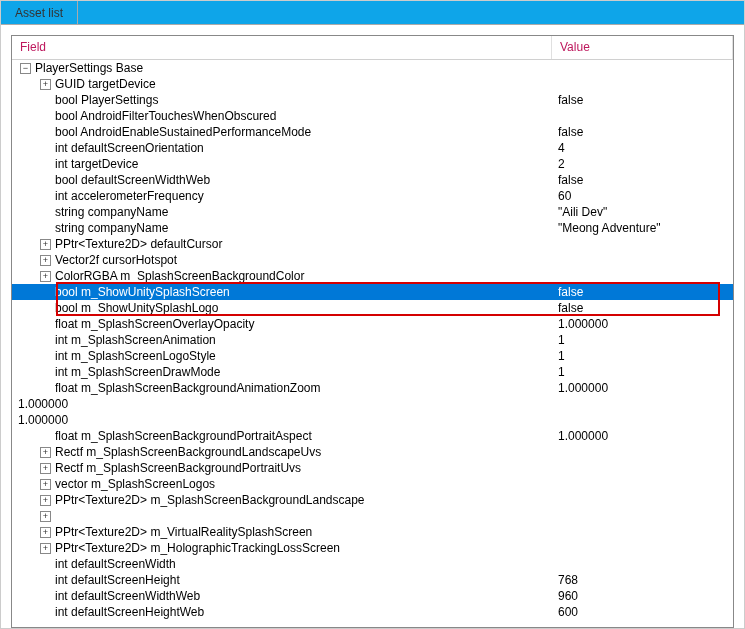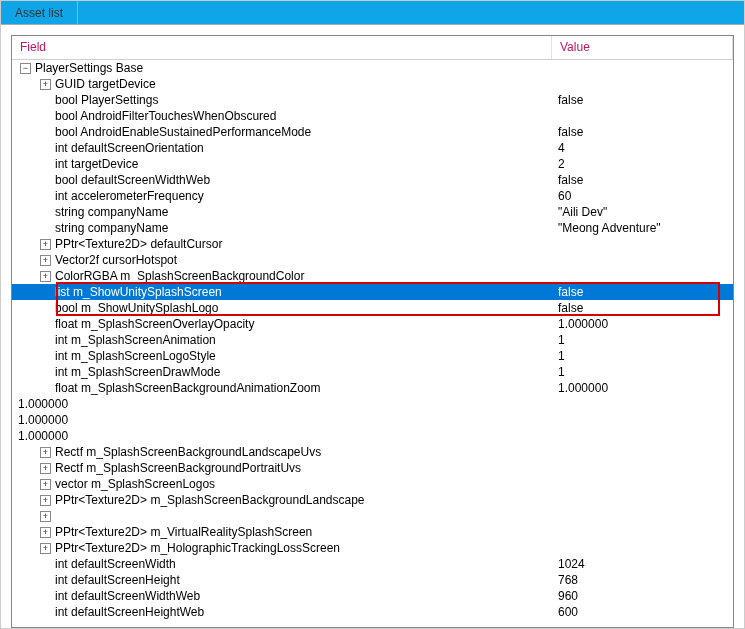--- a/index.html
+++ b/index.html
@@ -148,21 +148,21 @@
             <span class="indent" style="width: 28px;"></span>
             <span class="exp">+</span>
             <span>ColorRGBA m_SplashScreenBackgroundColor</span>
           </div>
           <div class="cell-value"></div>
         </div>
         <div class="row selected">
           <div class="cell-field">
             <span class="indent" style="width: 28px;"></span>
             <span class="exp-spacer"></span>
-            <span>list m_ShowUnitySplashScreen</span>
+            <span>bool m_ShowUnitySplashScreen</span>
           </div>
           <div class="cell-value">false</div>
         </div>
         <div class="row">
           <div class="cell-field">
             <span class="indent" style="width: 28px;"></span>
             <span class="exp-spacer"></span>
             <span>bool m_ShowUnitySplashLogo</span>
           </div>
           <div class="cell-value">false</div>
@@ -207,20 +207,25 @@
           </div>
           <div class="cell-value">1.000000</div>
         </div>
         <div class="row">
           <div class="cell-value">1.000000</div>
         </div>
         <div class="row">
           <div class="cell-value">1.000000</div>
         </div>
         <div class="row">
+          <div class="cell-field">
+            <span class="indent" style="width: 28px;"></span>
+            <span class="exp-spacer"></span>
+            <span>float m_SplashScreenBackgroundPortraitAspect</span>
+          </div>
           <div class="cell-value">1.000000</div>
         </div>
         <div class="row">
           <div class="cell-field">
             <span class="indent" style="width: 28px;"></span>
             <span class="exp">+</span>
             <span>Rectf m_SplashScreenBackgroundLandscapeUvs</span>
           </div>
           <div class="cell-value"></div>
         </div>
@@ -270,21 +275,20 @@
             <span>PPtr&lt;Texture2D&gt; m_HolographicTrackingLossScreen</span>
           </div>
           <div class="cell-value"></div>
         </div>
         <div class="row">
           <div class="cell-field">
             <span class="indent" style="width: 28px;"></span>
             <span class="exp-spacer"></span>
             <span>int defaultScreenWidth</span>
           </div>
-          <div class="cell-value">1024</div>
         </div>
         <div class="row">
           <div class="cell-field">
             <span class="indent" style="width: 28px;"></span>
             <span class="exp-spacer"></span>
             <span>int defaultScreenHeight</span>
           </div>
           <div class="cell-value">768</div>
         </div>
         <div class="row">

